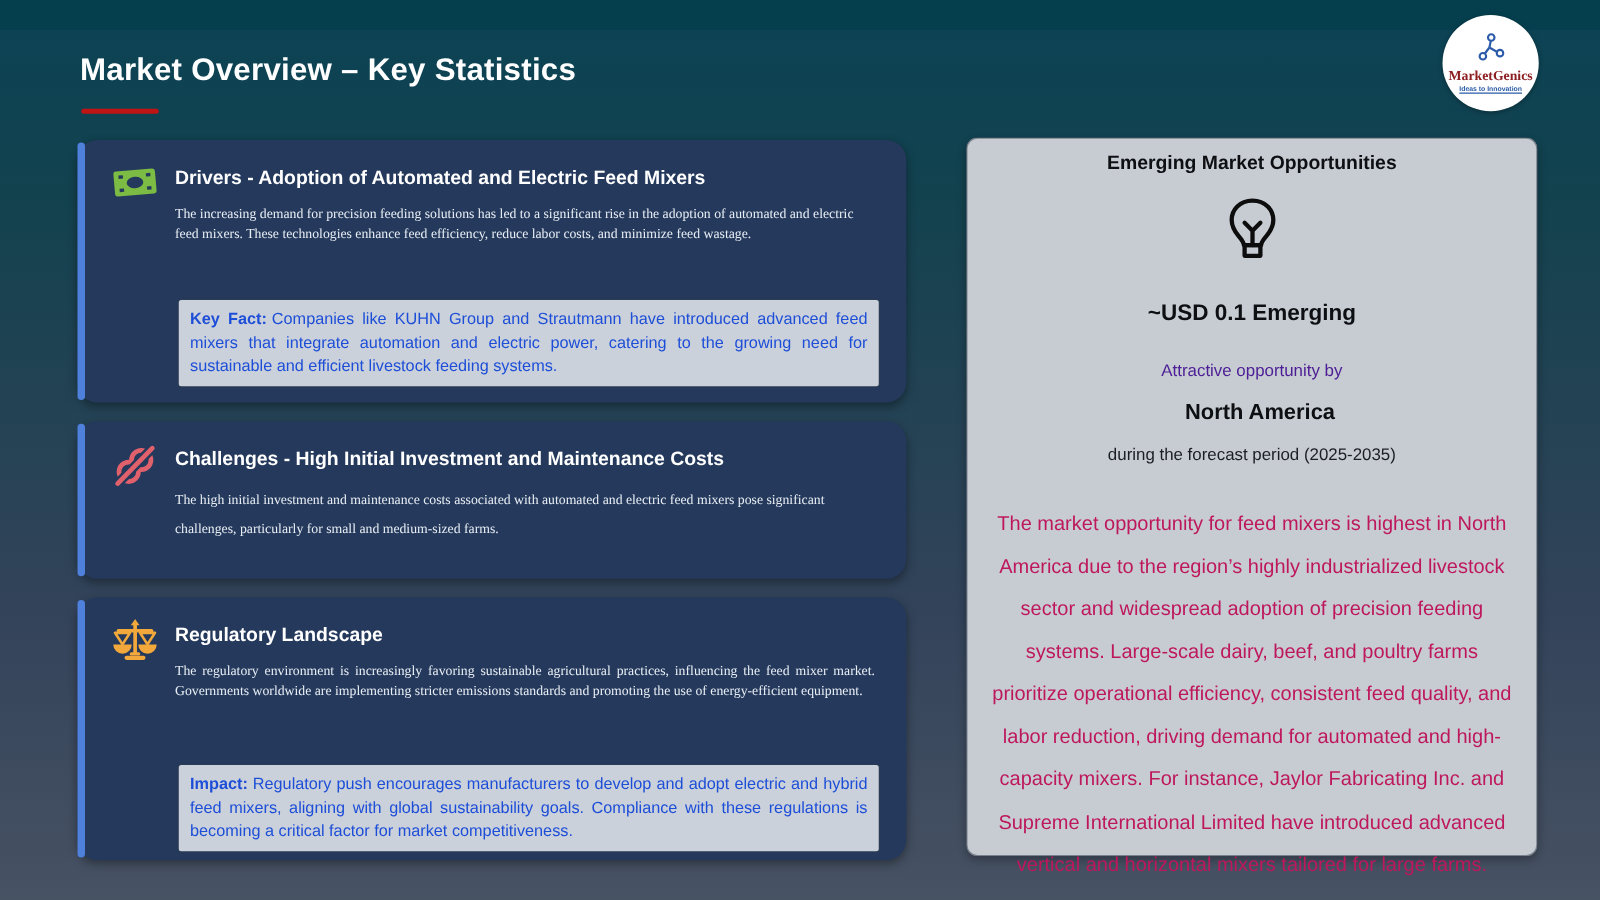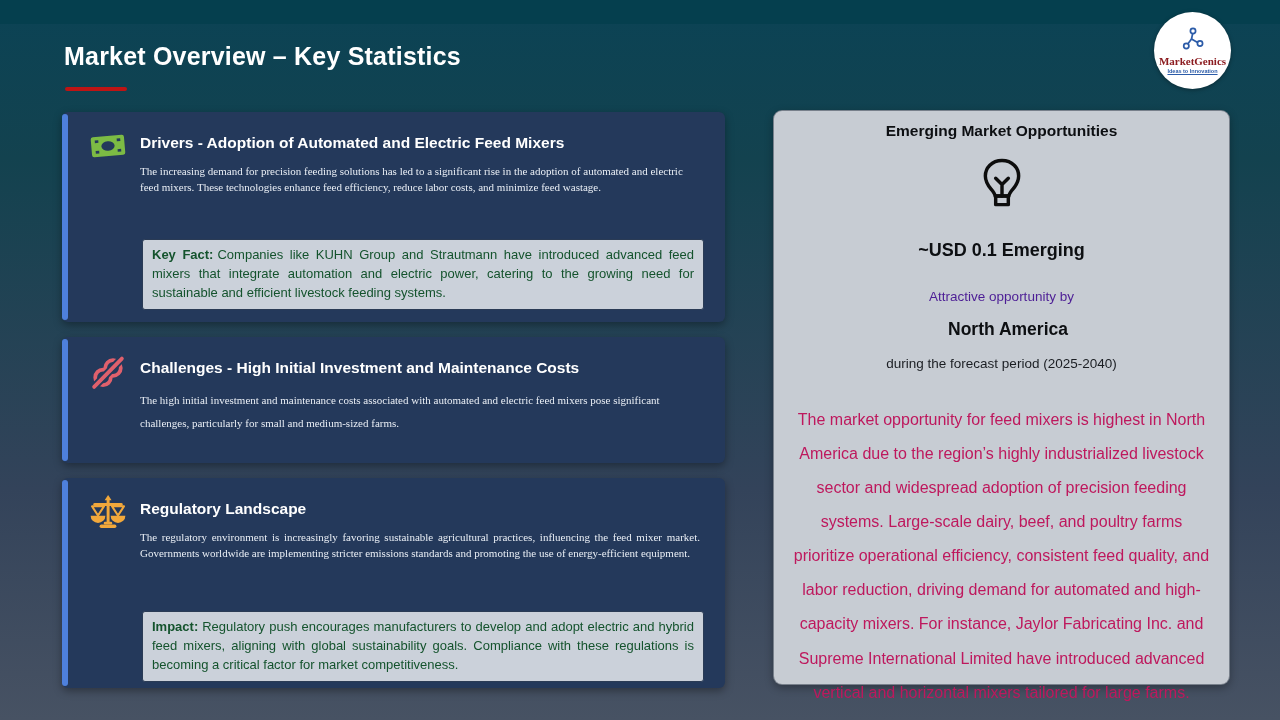--- a/index.html
+++ b/index.html
@@ -30,21 +30,21 @@
     background: #ffffff; border-radius: 50%;
     display: flex; flex-direction: column; align-items: center; justify-content: center;
     box-shadow: 0 1px 4px rgba(0,0,0,.35);
   }
   .logo-name { font-family: "Liberation Serif", serif; font-weight: bold; font-size: 11px; color: #8c1d21; line-height: 1.1; }
   .logo-tagline { font-size: 5.5px; color: #2b5ba8; font-weight: bold; text-decoration: underline; margin-top: 1px; }
 
   
   .card {
     position: absolute; left: 62px; width: 663px;
-    background: #24395b; border-radius: 6px;
+    background: #24395b; border-radius: 16px;
     box-shadow: 0 3px 8px rgba(0,0,0,.35);
   }
   .card::before {
     content: ""; position: absolute; left: 0; top: 2px; bottom: 2px; width: 6px;
     background: #4e80dc; border-radius: 6px;
   }
   .card-1 { top: 112px; height: 210px; }
   .card-2 { top: 337px; height: 126px; }
   .card-3 { top: 478px; height: 210px; }
 
@@ -56,21 +56,21 @@
   .card-body {
     position: absolute; left: 78px; top: 52px; width: 560px;
     color: #e9eef5; font-size: 11px; line-height: 1.42; font-family: Liberation Serif, serif;
   }
   .card-2 .card-body { line-height: 2.08; }
   .card-3 .card-body { text-align: justify; }
 
   .callout {
     position: absolute; left: 80px; width: 562px;
     background: #cbd1da; border: 1px solid #2a3b55; border-radius: 3px;
-    color: #14532d; font-size: 13px; line-height: 1.45;
+    color: #1d4ed8; font-size: 13px; line-height: 1.45;
     padding: 6px 9px; text-align: justify;
   }
   .callout b { margin-right: 4px; }
   .card-1 .callout { top: 127px; }
   .card-3 .callout { top: 133px; }
 
   
   .panel {
     position: absolute; left: 773px; top: 110px; width: 457px; height: 575px;
     background: #c7ccd3; border: 1px solid rgba(25,35,50,.45); border-radius: 9px;
@@ -179,16 +179,16 @@
     <span class="bulb" style="width:52px;">
       <svg class="bulb" width="52" height="62" viewBox="0 0 44 54" fill="none" stroke="#0d0d0d" stroke-width="3" stroke-linecap="round" stroke-linejoin="round">
         <path d="M22 3 C13 3 7.5 9.5 7.5 16.5 C7.5 21.5 10 25 12.5 28 C14.5 30.3 15.8 31.8 16 34 L28 34 C28.2 31.8 29.5 30.3 31.5 28 C34 25 36.5 21.5 36.5 16.5 C36.5 9.5 31 3 22 3 Z"></path>
         <path d="M22 34 V24 M22 24 L16.5 18.5 M22 24 L27.5 18.5"></path>
         <rect x="16.5" y="34" width="11" height="7.5"></rect>
       </svg>
     </span>
     <div class="panel-value">~USD 0.1 Emerging</div>
     <div class="panel-subtitle">Attractive opportunity by</div>
     <div class="panel-region">North America</div>
-    <div class="panel-period">during the forecast period (2025-2040)</div>
+    <div class="panel-period">during the forecast period (2025-2035)</div>
     <p class="panel-desc">The market opportunity for feed mixers is highest in North America due to the region’s highly industrialized livestock sector and widespread adoption of precision feeding systems. Large-scale dairy, beef, and poultry farms prioritize operational efficiency, consistent feed quality, and labor reduction, driving demand for automated and high-capacity mixers. For instance, Jaylor Fabricating Inc. and Supreme International Limited have introduced advanced vertical and horizontal mixers tailored for large farms.</p>
   </aside>
 </div>
 
 </body></html>

